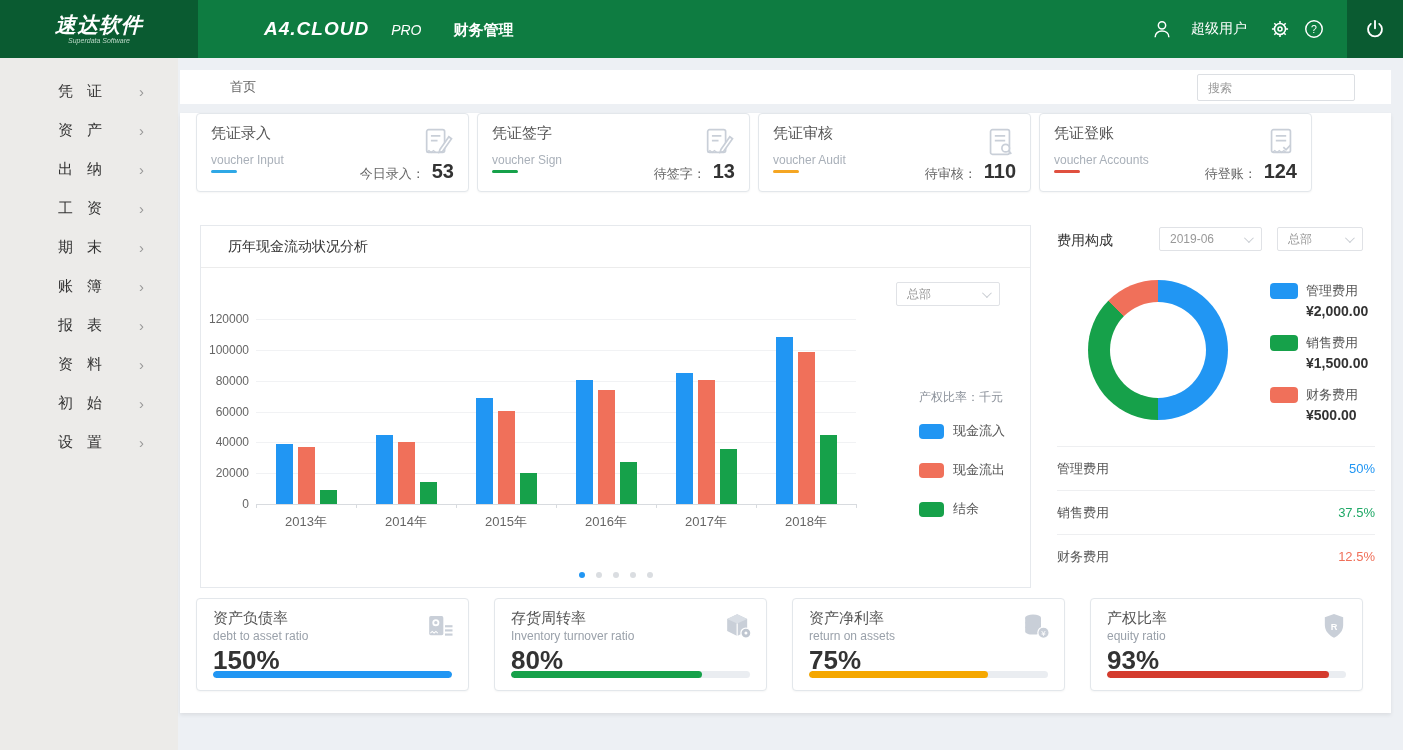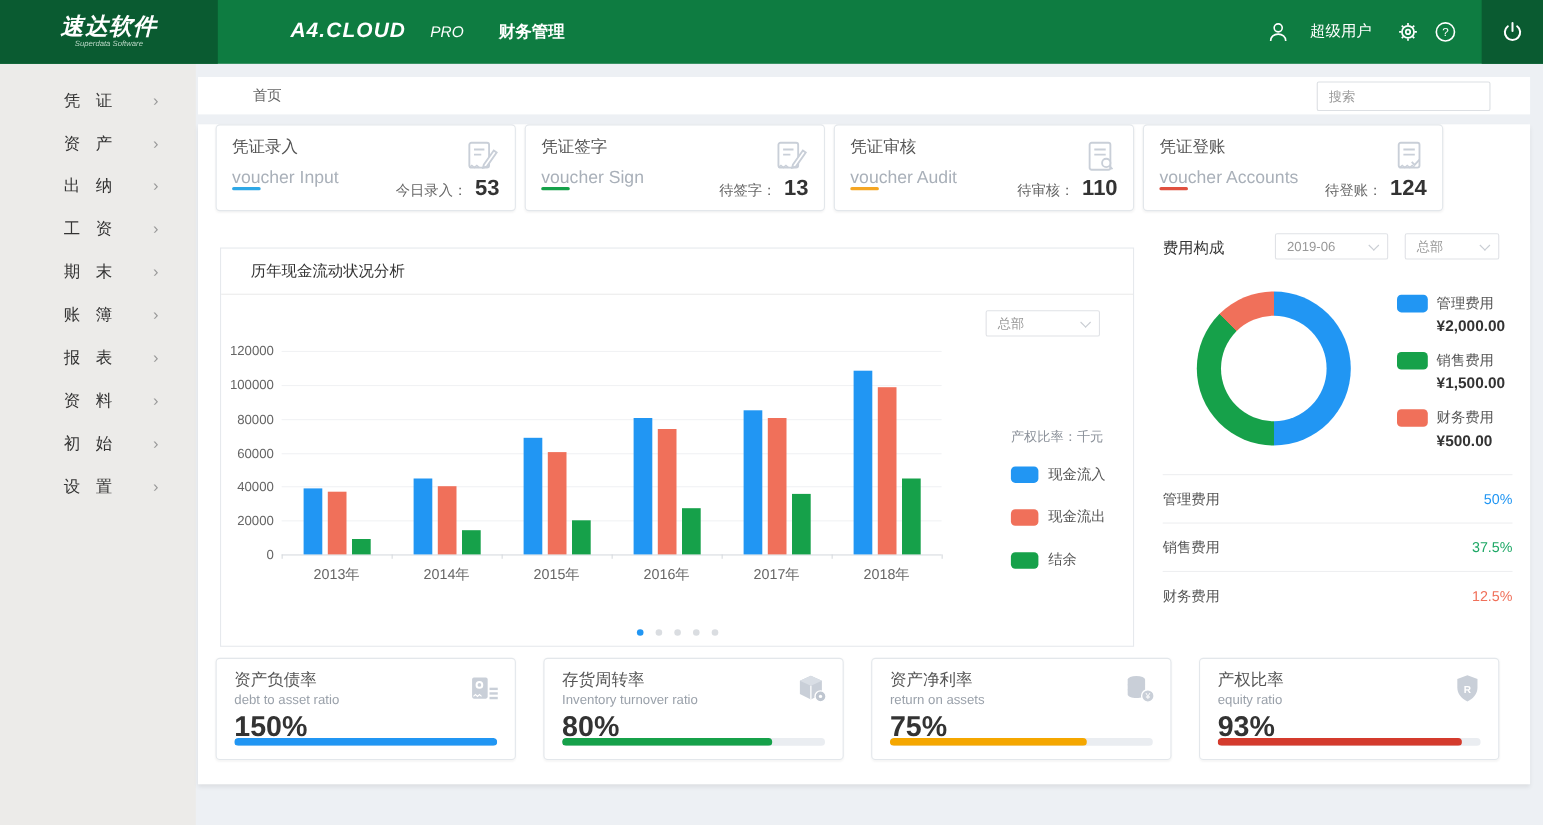--- a/index.html
+++ b/index.html
@@ -37,21 +37,21 @@
   .search-input { flex:1; border:none; outline:none; background:transparent; font-size:12px; color:#333; padding-left:10px; font-family:inherit; }
   .search-input::placeholder { color:#999; }
   .search-icon { width:17px; height:17px; margin-right:8px; cursor:pointer; }
 
   .main-panel { position:absolute; left:2px; top:55px; width:1211px; height:600px; background:#fff; box-shadow:0 2px 4px rgba(0,0,0,.08); }
 
   
   .cards-row { position:absolute; left:16px; top:0; display:flex; gap:8px; }
   .vcard { width:273px; height:79px; background:#fff; border:1px solid #E3E7EB; border-radius:4px; position:relative; padding:10px 14px; box-shadow:0 1px 2px rgba(0,0,0,.04); cursor:pointer; }
   .vcard-title { font-size:15px; color:#555; }
-  .vcard-sub { font-size:16px; color:#A9B0B9; margin-top:10px; }
+  .vcard-sub { font-size:12px; color:#A9B0B9; margin-top:10px; }
   .vcard-icon { position:absolute; right:13px; top:11px; width:34px; height:34px; }
   .vcard-bottom { position:absolute; left:14px; right:14px; bottom:8px; display:flex; align-items:center; justify-content:space-between; }
   .vcard-dash { width:26px; height:3px; border-radius:2px; }
   .vcard-count { display:flex; align-items:baseline; gap:7px; }
   .vcard-label { font-size:13px; color:#666; }
   .vcard-value { font-size:20px; font-weight:bold; color:#333; }
 
   
   .chart-panel { position:absolute; left:20px; top:112px; width:831px; height:363px; background:#fff; border:1px solid #E6E9ED; }
   .chart-title-bar { height:42px; border-bottom:1px solid #ECECEC; display:flex; align-items:center; padding-left:27px; }
@@ -73,21 +73,21 @@
   .chart-legend { position:absolute; left:718px; top:163px; width:110px; }
   .legend-note { font-size:12px; color:#8A9099; margin-bottom:16px; white-space:nowrap; }
   .legend-item { display:flex; align-items:center; gap:9px; margin-bottom:21px; cursor:pointer; }
   .legend-chip { width:25px; height:15px; border-radius:4px; }
   .legend-label { font-size:13px; color:#555; white-space:nowrap; }
   .pager { position:absolute; left:0; right:0; bottom:9px; display:flex; justify-content:center; gap:11px; }
   .dot { width:6px; height:6px; border-radius:50%; background:#DADDE1; cursor:pointer; }
   .dot.active { background:#2196F3; }
 
   
-  .fee-panel { position:absolute; left:863px; top:90px; width:348px; height:372px; background:#fff; }
+  .fee-panel { position:absolute; left:863px; top:105px; width:348px; height:372px; background:#fff; }
   .fee-title { position:absolute; left:14px; top:14px; font-size:14px; color:#333; }
   .fee-dd1 { position:absolute; left:116px; top:9px; width:103px; }
   .fee-dd2 { position:absolute; right:28px; top:9px; width:86px; }
   .donut { position:absolute; left:45px; top:62px; width:140px; height:140px; border-radius:50%; }
   .donut::after { content:""; position:absolute; inset:22px; background:#fff; border-radius:50%; }
   .fee-legend { position:absolute; left:227px; top:64px; }
   .fee-legend-item { margin-bottom:15px; cursor:pointer; }
   .fee-legend-row { display:flex; align-items:center; gap:8px; }
   .fee-chip { width:28px; height:16px; border-radius:4px; }
   .fee-label { font-size:13px; color:#555; white-space:nowrap; }

